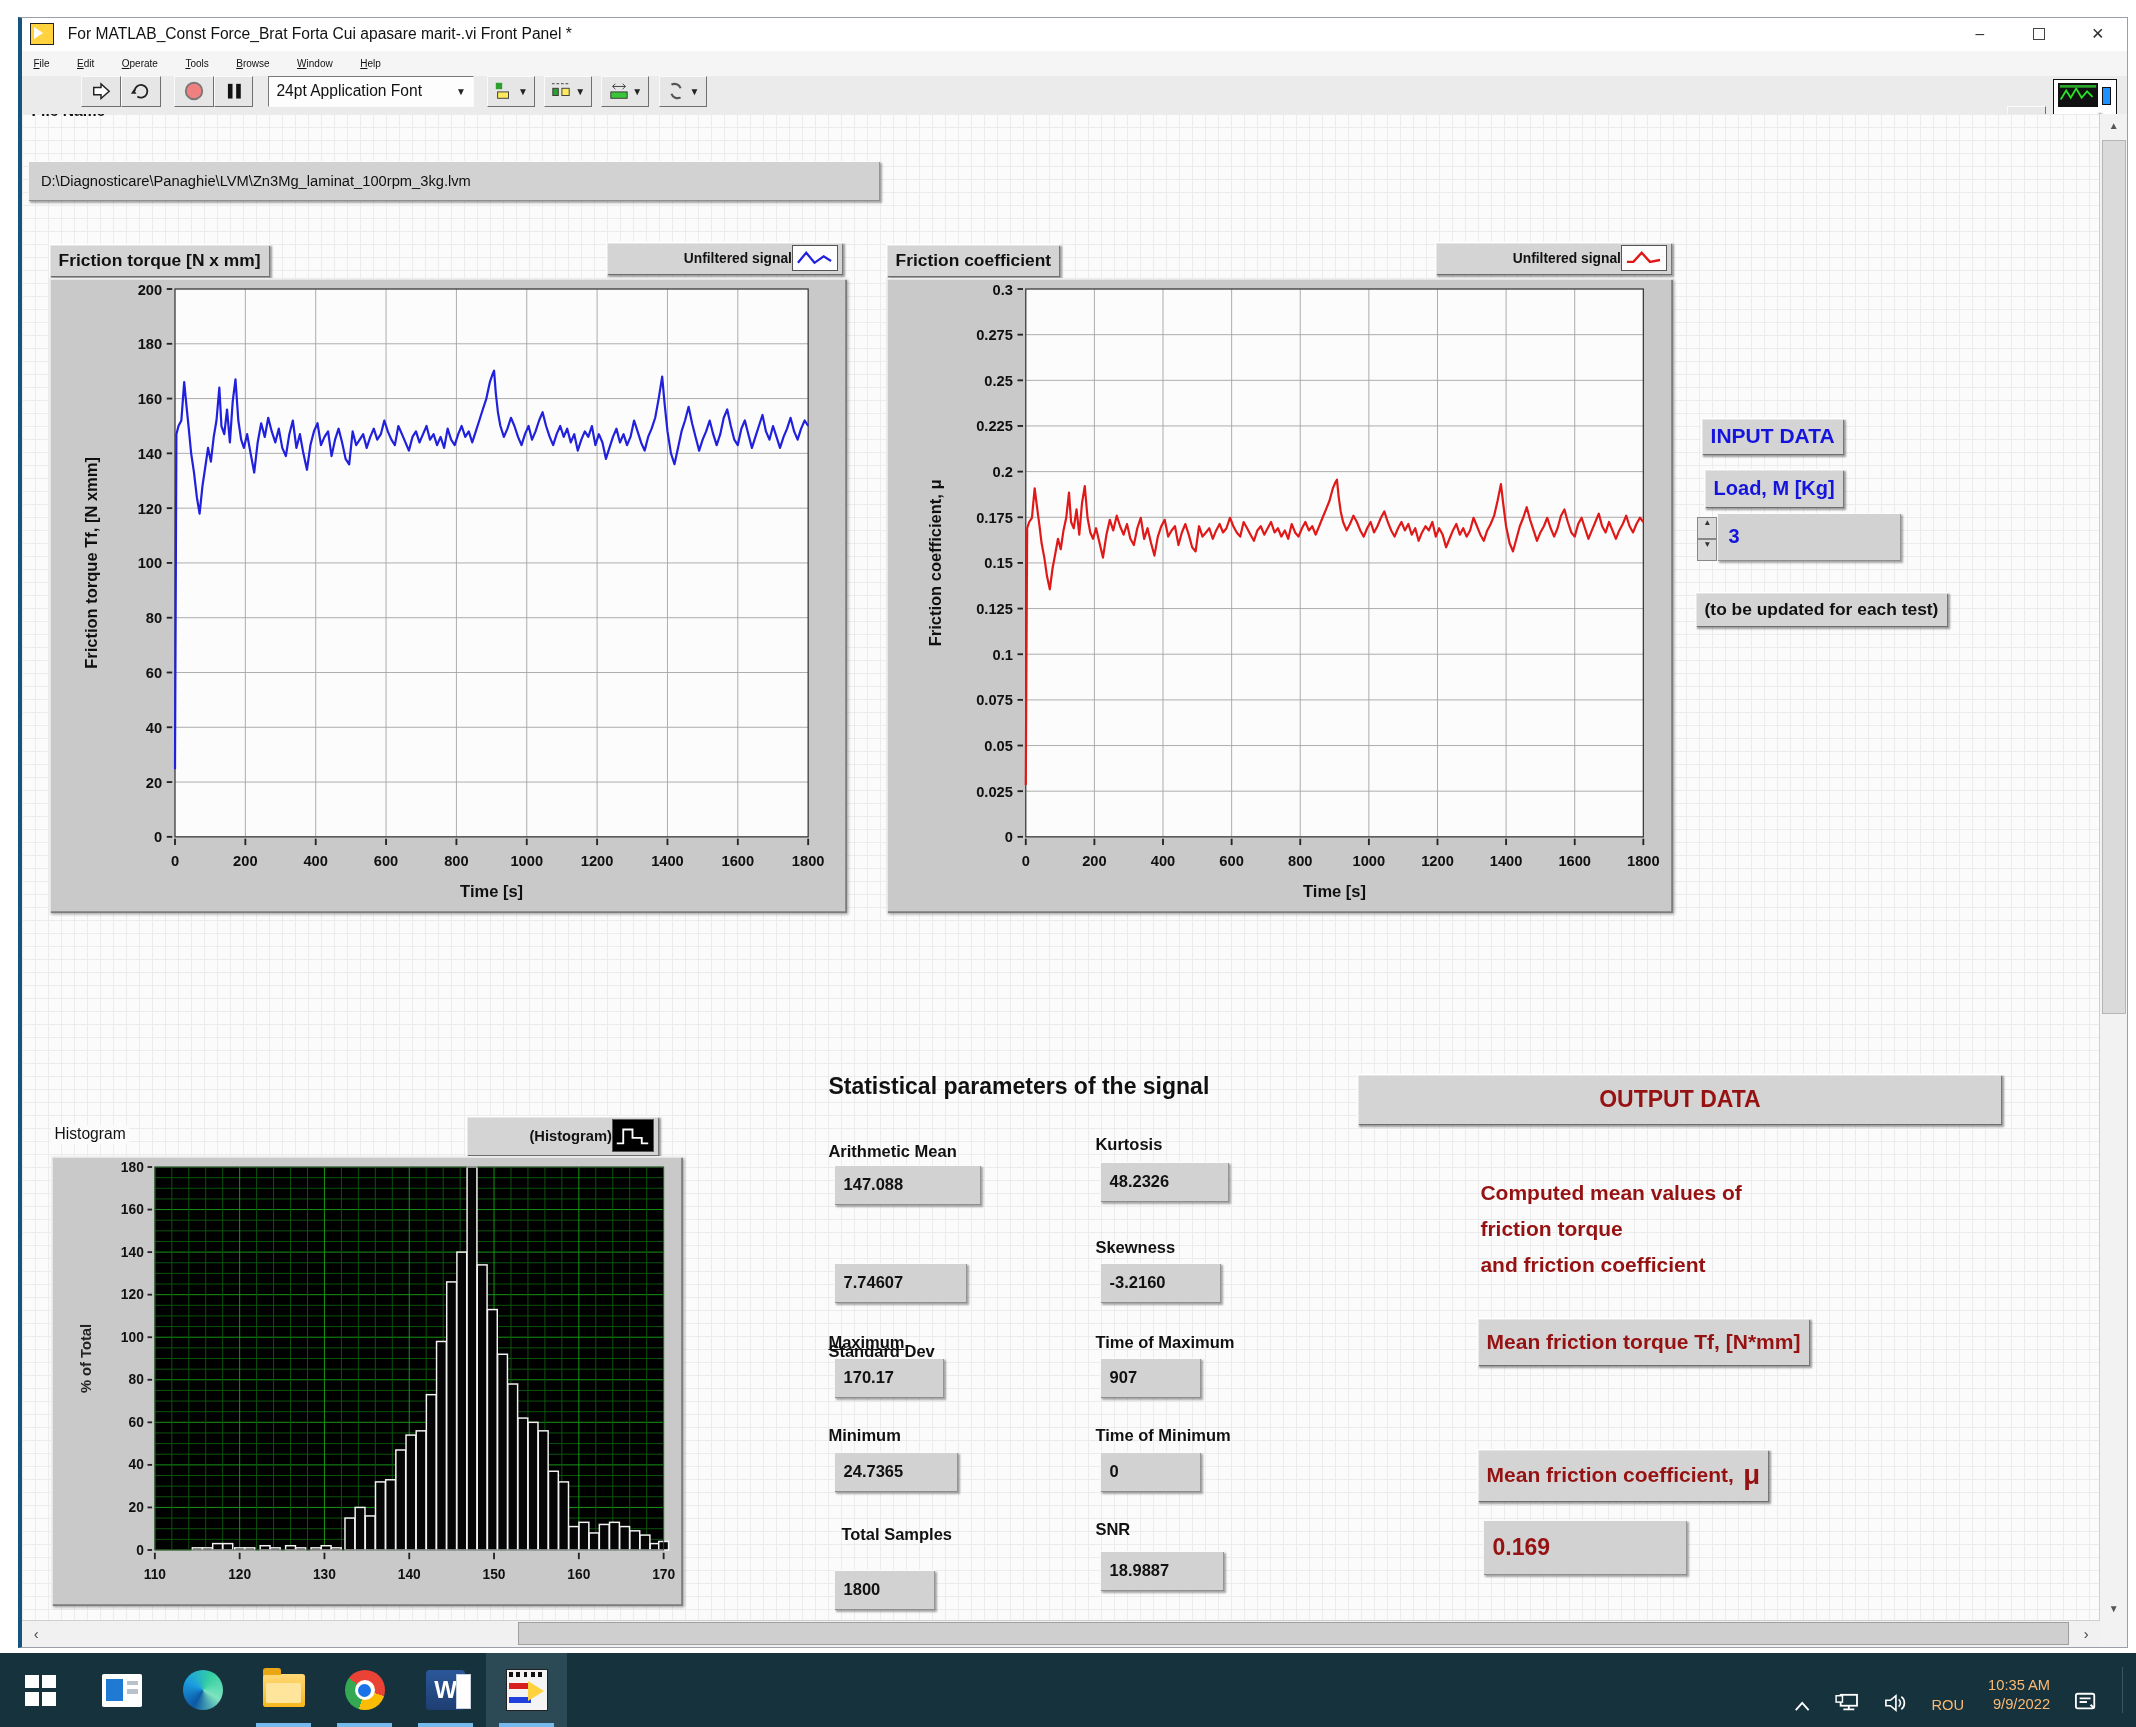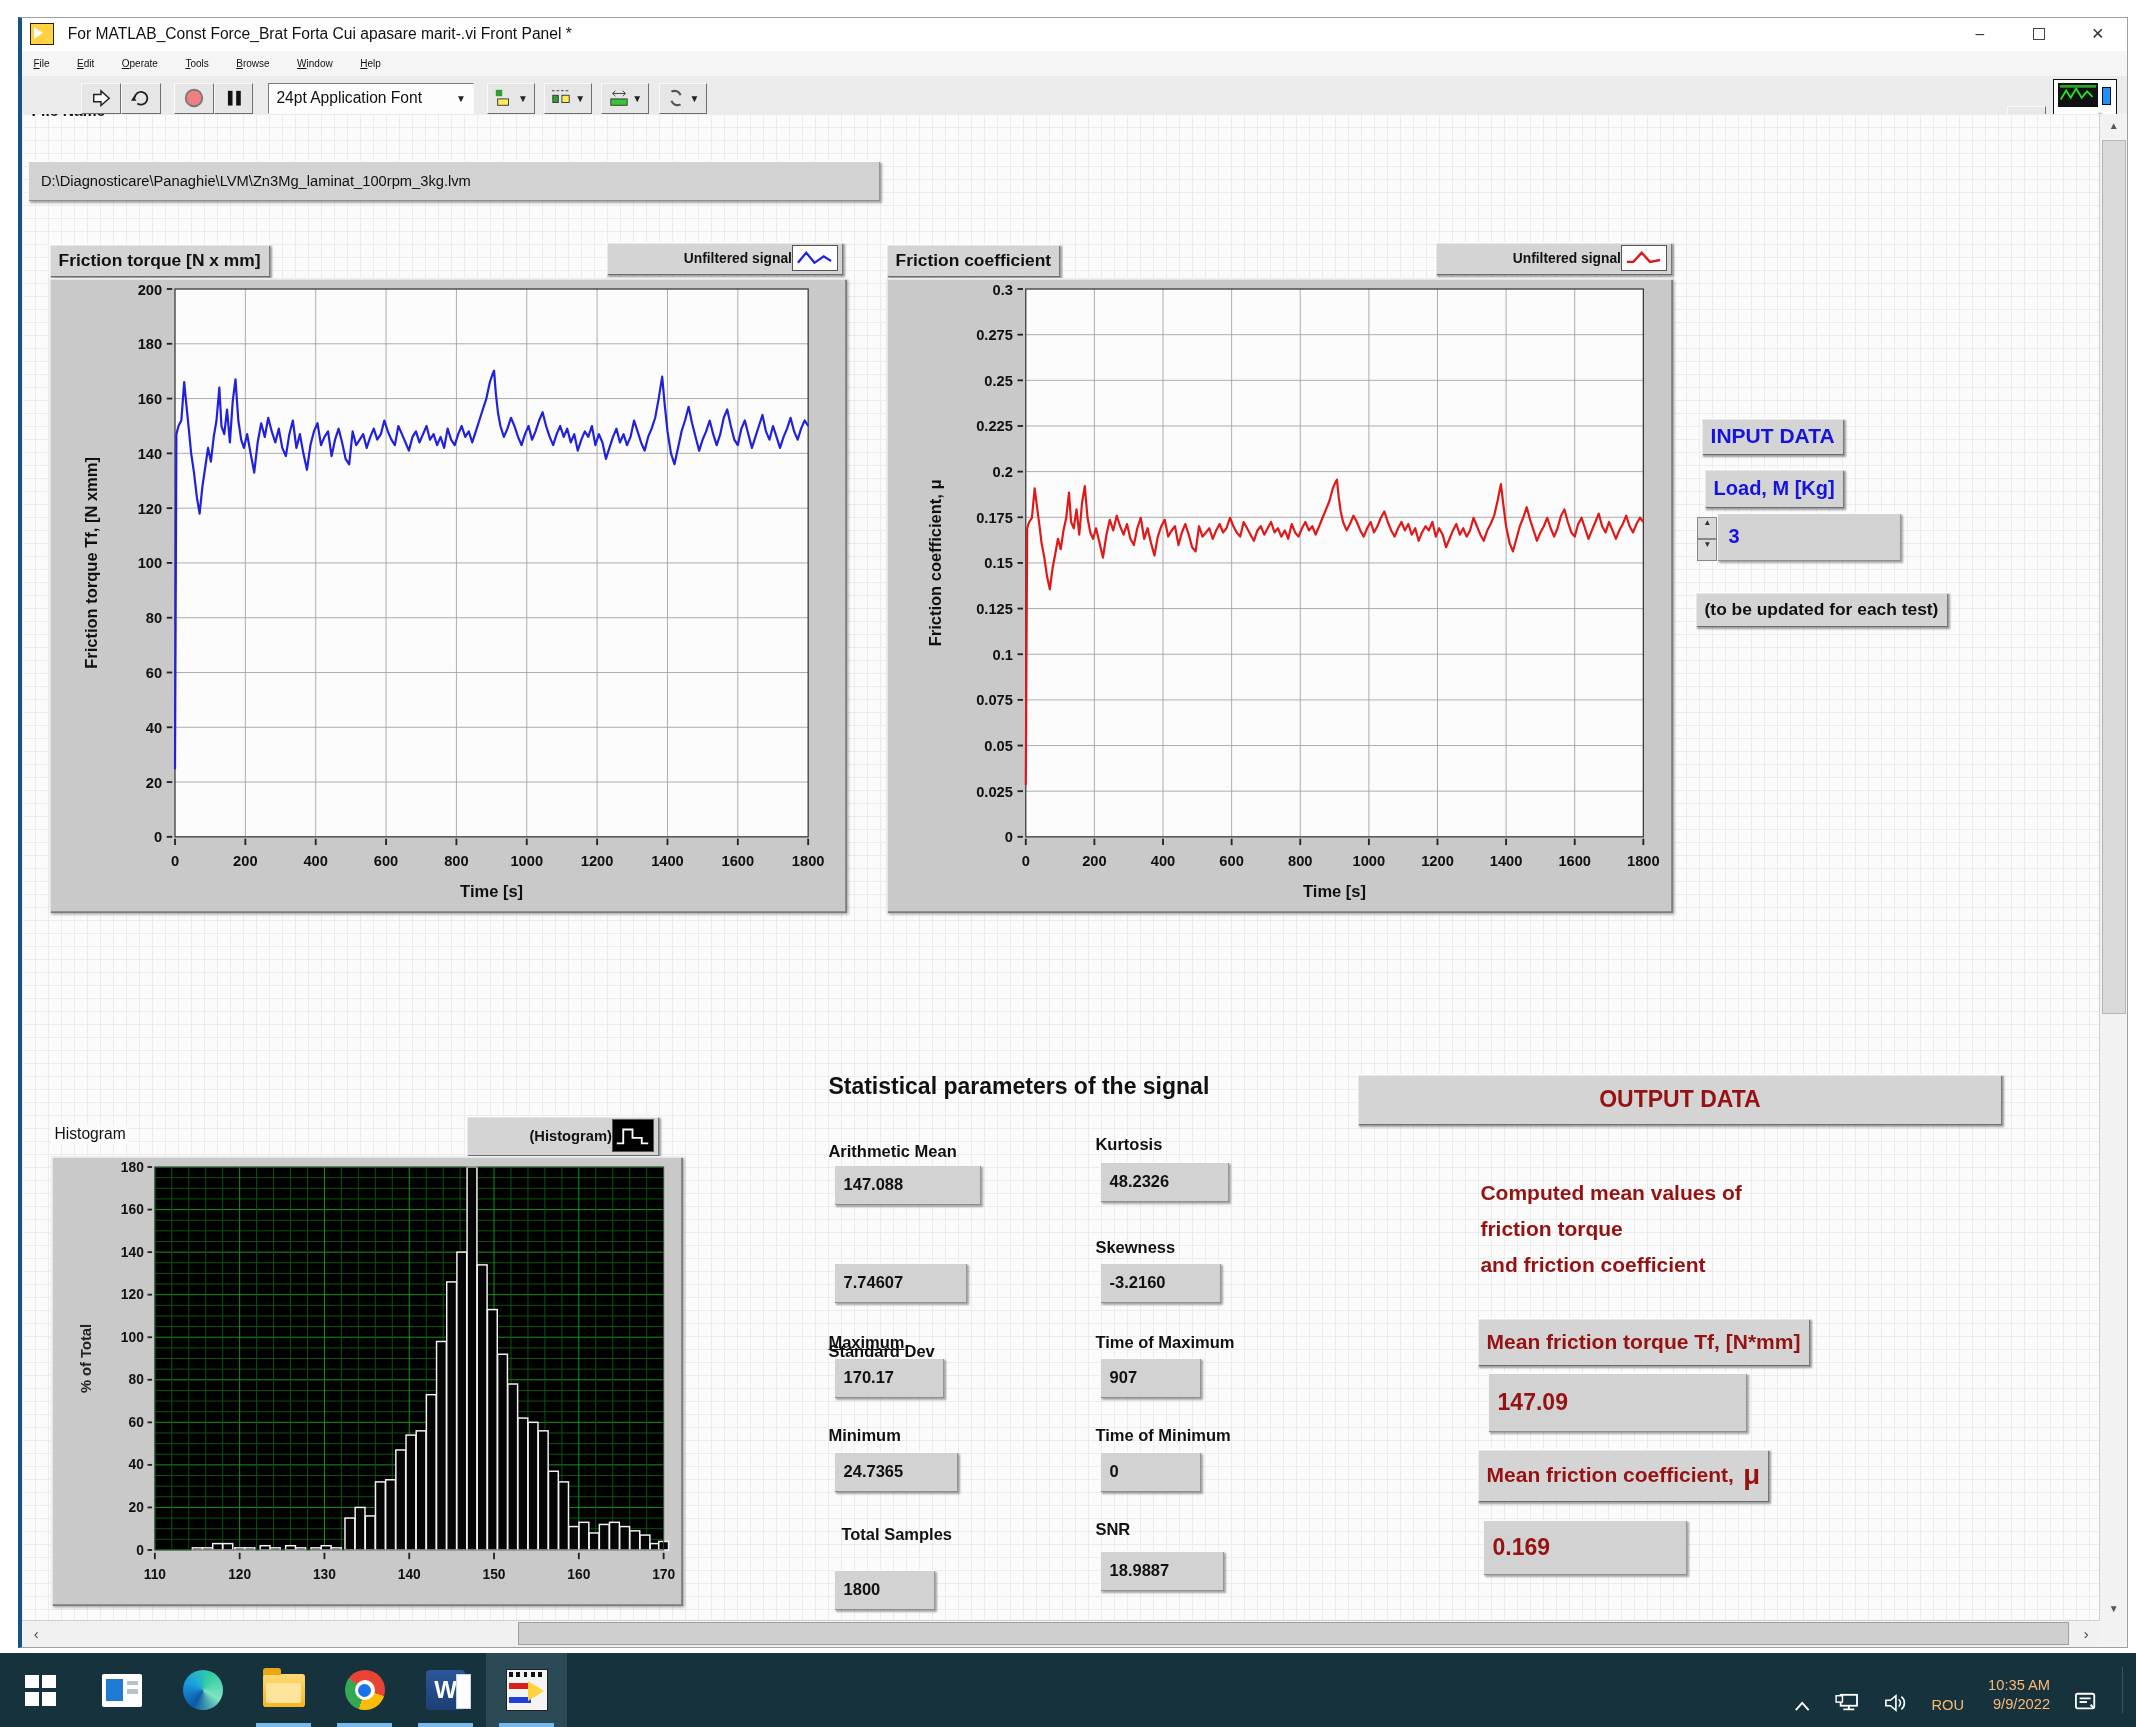--- a/index.html
+++ b/index.html
@@ -10,21 +10,21 @@
        border:0.9px solid #9aa0a6;border-left:4.6px solid #16537e;box-sizing:border-box;}
   #titlebar{position:absolute;left:0;top:0;right:0;height:33px;background:#ffffff;display:flex;align-items:center;}
   #titlebar .vi-ico{width:24px;height:22px;margin-left:7.3px;background:#ffd23e;border:1.8px solid #222;position:relative;box-sizing:border-box;}
   #titlebar .vi-ico:before{content:"";position:absolute;left:3.7px;top:2.8px;border-left:9.2px solid #fff;border-top:6.4px solid transparent;border-bottom:6.4px solid transparent;}
   #title-text{margin-left:14px;font-size:15.6px;color:#111;}
   .winbtns{margin-left:auto;display:flex;height:100%;}
   .winbtn{width:59px;height:100%;display:flex;align-items:center;justify-content:center;font-size:15.6px;color:#333;}
   .winbtn .restore{width:12px;height:12px;border:1.8px solid #444;box-sizing:border-box;}
   #menubar{position:absolute;left:0;top:33px;right:0;height:25px;background:#f5f5f5;border-bottom:0.9px solid #dcdcdc;display:flex;align-items:center;gap:27.5px;padding-left:11px;font-size:10px;}
   #menubar u{text-decoration:underline;}
-  #toolbar{position:absolute;left:0;top:58px;right:0;height:38px;background:#ebebeb;border-bottom:1.8px solid #bdbdbd;display:flex;align-items:flex-end;}
+  #toolbar{position:absolute;left:0;top:58px;right:0;height:38px;background:#ebebeb;border-bottom:1.8px solid #bdbdbd;display:flex;align-items:flex-start;}
   .tbtn{height:31px;background:#e6e6e6;border:1.8px solid;border-color:#fafafa #6f6f6f #6f6f6f #fafafa;display:flex;align-items:center;justify-content:center;box-sizing:border-box;}
   .tbtn svg{display:block;}
   #fontsel{width:206px;height:31px;background:#fdfdfd;border:1.8px solid;border-color:#7a7a7a #fafafa #fafafa #7a7a7a;display:flex;align-items:center;justify-content:space-between;padding:0 7.3px;font-size:15.6px;box-sizing:border-box;}
   .ddarrow{font-size:10px;color:#222;}
   #helpbtn{position:absolute;left:1985px;top:88px;width:39px;height:37px;background:#e8e8e8;border:1.8px solid;border-color:#fafafa #6f6f6f #6f6f6f #fafafa;color:#b58900;font-weight:700;font-size:22px;display:flex;align-items:center;justify-content:center;box-sizing:border-box;}
   #vibadge{position:absolute;left:2031px;top:61px;width:64px;height:57px;background:#fff;border:1.8px solid #111;box-sizing:border-box;}
   #vibadge .scr{position:absolute;left:3.7px;top:3.7px;width:40px;height:24px;background:#111;}
   #vibadge .scr svg{display:block;}
   #vibadge .bar{position:absolute;right:5.5px;top:7.3px;width:7.3px;height:16.5px;background:#1e90ff;border:0.9px solid #111;}
   #vibadge .one{position:absolute;left:7.3px;bottom:1.8px;font-size:18.4px;font-weight:700;color:#111;}
@@ -600,23 +600,20 @@
           <span>OUTPUT DATA</span>
         </div>
       <div class="dred" style="position:absolute;left:1458px;top:1061px;font-weight:700;font-size:21px;line-height:36px;">
         <div>Computed mean values of</div>
         <div>friction torque</div>
         <div>and friction coefficient</div>
       </div>
       <div class="lvlabel lvraised dred" style="left:1455px;top:1204px;height:48px;font-size:21px;">
           <span>Mean friction torque Tf, [N*mm]</span>
         </div>
-      <div class="statbox lvbox dred" style="left:1466px;top:1259px;width:259px;height:59px;font-size:23px;">
-          <span>147.09</span>
-        </div>
       <div class="lvlabel lvraised dred" style="left:1455px;top:1335px;height:53px;font-size:21px;gap:9.2px;">
         <span>Mean friction coefficient,</span>
           <span style="font-size:27.5px;">μ</span>
       </div>
       <div class="statbox lvbox dred" style="left:1461px;top:1406px;width:204px;height:55px;font-size:23px;">
           <span>0.169</span>
         </div>
 
     </div>
 

